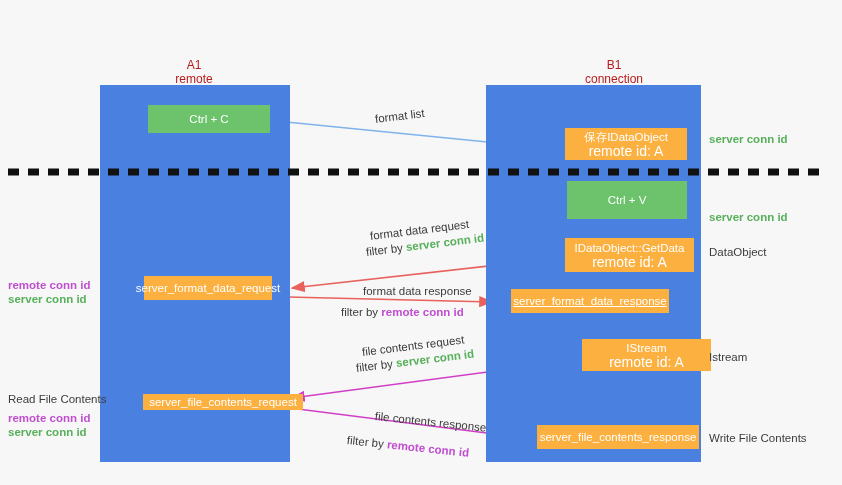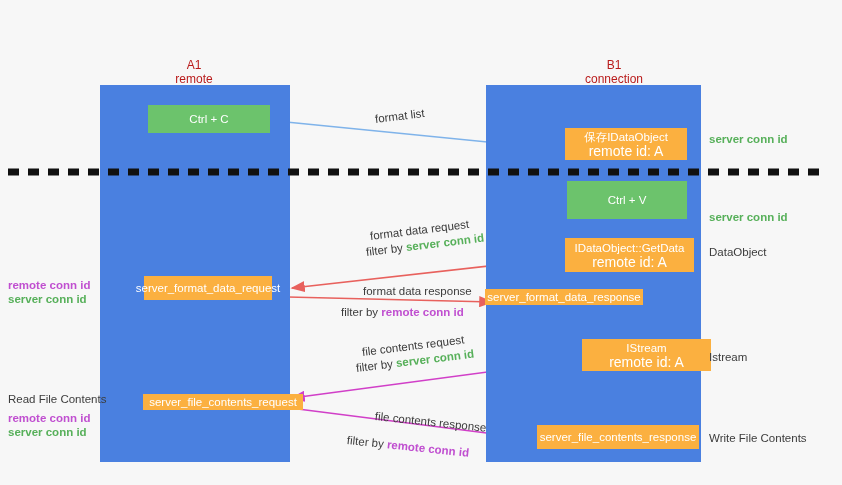--- a/index.html
+++ b/index.html
@@ -128,21 +128,21 @@
 
   <div class="abs node orange" style="left:551px;top:238px;width:129px;height:34px;">
     <div>IDataObject::GetData</div>
     <div class="l2">remote id: A</div>
   </div>
 
   <div class="abs node orange" style="left:130px;top:276px;width:128px;height:24px;">
     <div>server_format_data_request</div>
   </div>
 
-  <div class="abs node orange" style="left:471px;top:289px;width:158px;height:16px;">
+  <div class="abs node orange" style="left:497px;top:289px;width:158px;height:24px;text-decoration:underline;">
     <div>server_format_data_response</div>
   </div>
 
   <div class="abs node orange" style="left:568px;top:339px;width:129px;height:32px;">
     <div>IStream</div>
     <div class="l2">remote id: A</div>
   </div>
 
   <div class="abs node orange" style="left:129px;top:394px;width:160px;height:16px;">
     <div>server_file_contents_request</div>

